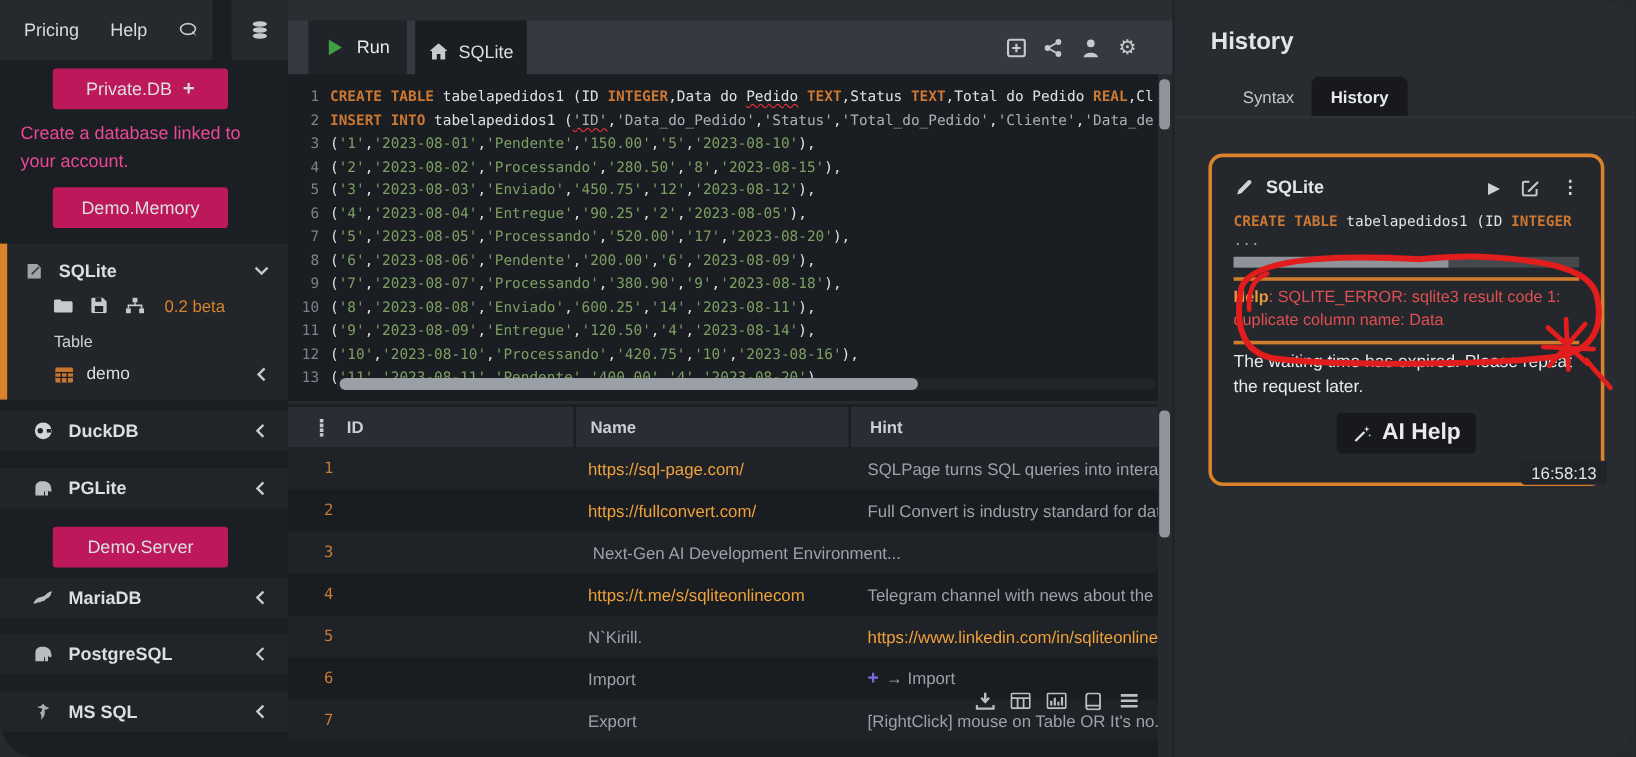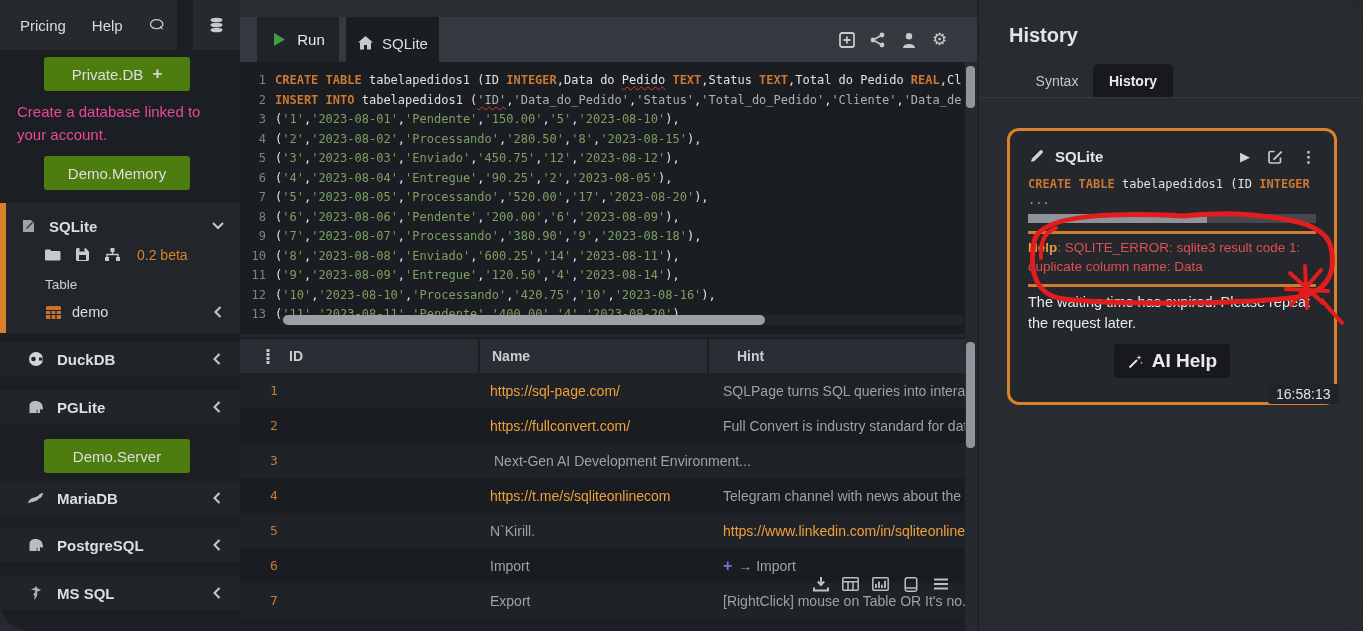--- a/index.html
+++ b/index.html
@@ -8,21 +8,21 @@
   .abs{position:absolute;}
   svg{display:block;}
 
   
   .sidebar{left:0;top:0;width:240px;height:631px;background:#1b1e22;}
   .side-topbar{left:0;top:0;width:177px;height:50px;background:#26292e;
       display:flex;align-items:center;gap:26px;padding-left:20px;box-sizing:border-box;}
   .side-topbar-right{left:193px;top:0;width:47px;height:50px;background:#26292e;
       display:flex;align-items:center;justify-content:center;}
   .topbar-link{font-size:15px;color:#d9dbde;cursor:pointer;}
-  .pill{left:44px;width:146px;height:34px;background:#4d7c0f;border-radius:3px;
+  .pill{left:44px;width:146px;height:34px;background:#be185d;border-radius:3px;
       display:flex;align-items:center;justify-content:center;gap:9px;font-size:15px;color:#dcdee0;}
   .pill-private{top:57px;}
   .pill-plus{font-size:17px;font-weight:700;color:#d6d8da;}
   .side-desc{left:17px;top:100px;width:205px;font-size:15px;line-height:23px;color:#ec4899;}
   .pill-memory{top:156px;}
   .sqlite-block{left:0;top:203px;width:240px;height:130px;background:#22252a;}
   .accent-strip{left:0;top:0;width:6px;height:130px;background:#d9822b;}
   .db-row{display:flex;align-items:center;}
   .row-label{font-size:15px;font-weight:700;color:#dcdee0;}
   .sqlite-row{left:20px;top:9px;width:206px;height:28px;gap:12px;}
@@ -70,21 +70,21 @@
   .hscroll-track{left:280px;top:315px;width:683px;height:10px;background:#212428;border-radius:5px;}
   .hscroll-thumb{left:283px;top:315px;width:482px;height:10px;background:#9aa0a6;border-radius:5px;}
   .vscroll-editor{left:966px;top:66px;width:9px;height:42px;background:#8f959b;border-radius:4px;}
 
   
   .results{left:240px;top:337px;width:725px;height:294px;background:#1b1e23;}
   .thead{left:240px;top:339px;width:725px;height:34px;background:#2a2d33;display:flex;
       align-items:center;font-size:14px;font-weight:700;color:#caced2;}
   .th-id{width:238px;display:flex;align-items:center;gap:13px;padding-left:19px;box-sizing:border-box;}
   .th-name{width:229px;padding-left:12px;box-sizing:border-box;border-left:2px solid #1b1e23;height:100%;display:flex;align-items:center;}
-  .th-hint{flex:1;padding-left:28px;box-sizing:border-box;border-left:2px solid #1b1e23;height:100%;display:flex;align-items:center;}
+  .th-hint{flex:1;padding-left:16px;box-sizing:border-box;border-left:2px solid #1b1e23;height:100%;display:flex;align-items:center;}
   .trow{left:240px;width:725px;height:35px;display:flex;align-items:center;font-size:14px;}
   .trow.odd{background:#1f2227;}
   .trow.even{background:#191c20;}
   .cell-id{width:238px;padding-left:30px;box-sizing:border-box;color:#c97a35;
       font-family:"DejaVu Sans Mono",monospace;font-size:13px;}
   .cell-name{width:229px;padding-left:12px;box-sizing:border-box;color:#9da2a8;}
   .cell-hint{flex:1;padding-left:16px;box-sizing:border-box;color:#9da2a8;
       white-space:nowrap;overflow:hidden;}
   .link{color:#efa13b;cursor:pointer;}
   .plus-glyph{color:#7d6ee0;font-weight:700;font-size:16px;margin-right:6px;}

